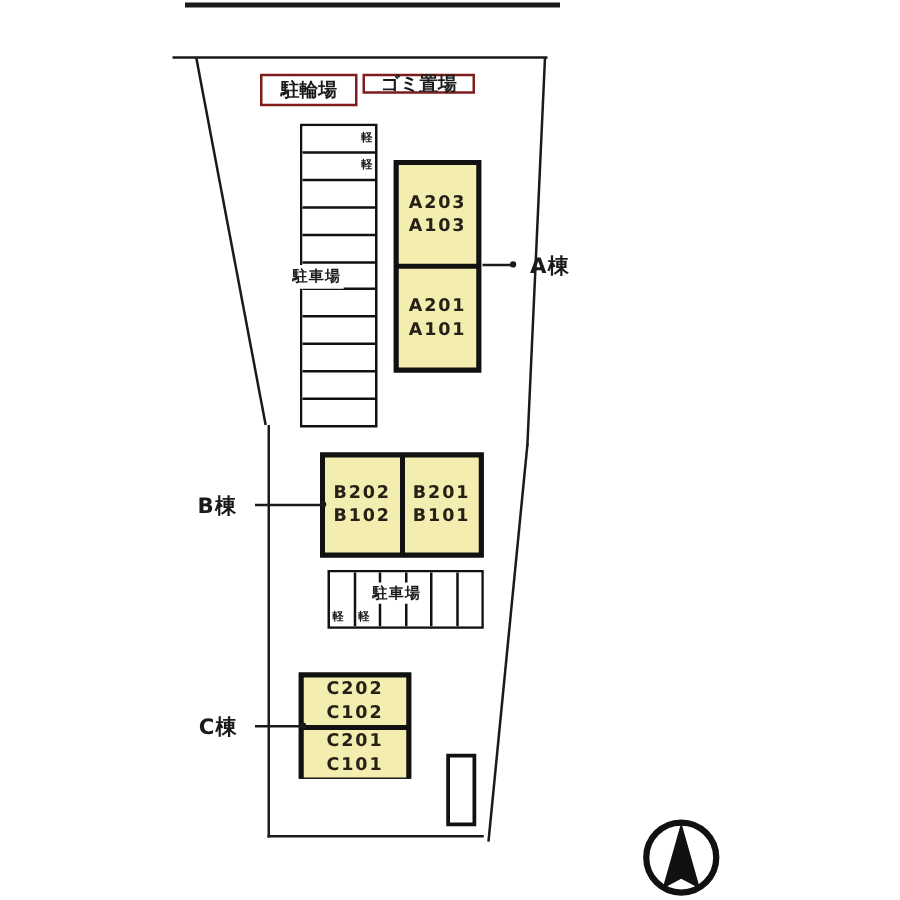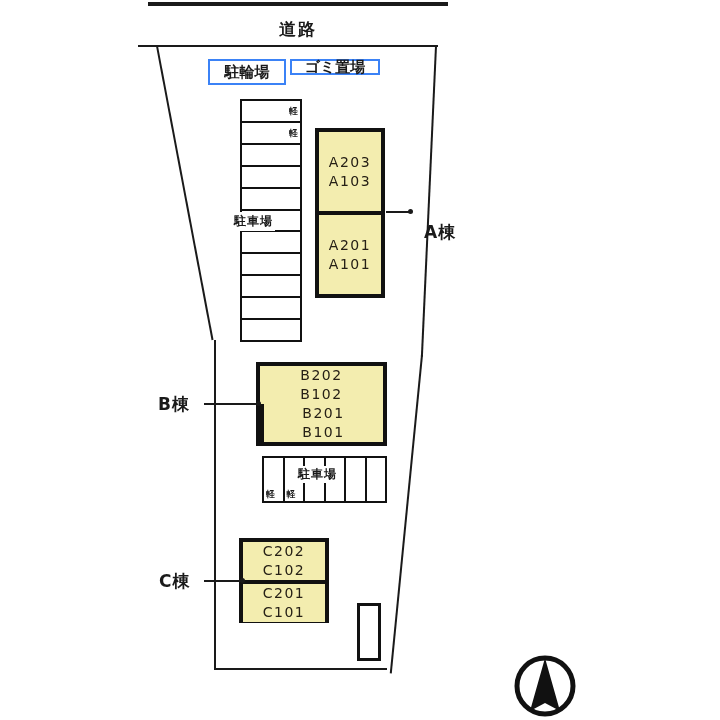--- a/index.html
+++ b/index.html
@@ -45,30 +45,30 @@
 
   
   .bldg {
     position: absolute;
     border: 4px solid #111111;
     background: #111111;
     box-sizing: border-box;
     display: flex;
   }
   .bldg.vert { flex-direction: column; }
-  .bldg.horiz { flex-direction: column; }
+  .bldg.horiz { flex-direction: row; }
   .unit {
     background: #f3edaf;
     color: #262016;
     display: flex;
     flex-direction: column;
     align-items: center;
     justify-content: center;
     font-size: 14px;
-    font-weight: 400;
+    font-weight: 700;
     letter-spacing: 1.5px;
     line-height: 1.35;
     flex: 1 1 0;
     box-sizing: border-box;
   }
   .bldg.vert > .unit + .unit { margin-top: 4px; }
   .bldg.horiz > .unit + .unit { margin-left: 4px; }
   .unit-line { white-space: nowrap; }
 
   
@@ -126,21 +126,21 @@
     font-weight: 700;
     color: #1a1a1a;
     letter-spacing: 1px;
     white-space: nowrap;
     background: #ffffff;
   }
 
   
   .facility {
     position: absolute;
-    border: 2px solid #3b82f6;
+    border: 2px solid #7f1d1d;
     background: #ffffff;
     box-sizing: border-box;
     display: flex;
     align-items: center;
     justify-content: center;
     font-size: 15px;
     font-weight: 700;
     color: #1a1a1a;
     letter-spacing: 0px;
     white-space: nowrap;
@@ -156,21 +156,20 @@
 
   
   .compass { position: absolute; }
 </style>
 </head>
 <body>
 
 <div id="plan">
 
   <div class="abs road-line" style="left:148px; top:2px; width:300px; height:4px;"></div>
-  <div class="abs road-label" style="left:228px; top:18px; width:140px;">道路</div>
 
   <div class="abs site-edge" style="left:138px; top:45px; width:300px; height:2px;"></div>
 
   <div class="site-edge-slant" style="left:158px; top:46px; width:299px; height:2px; transform: rotate(79.3deg);"></div>
 
   <div class="abs site-edge" style="left:214px; top:340px; width:2px; height:330px;"></div>
 
   <div class="site-edge-slant" style="left:437px; top:46px; width:311px; height:2px; transform: rotate(92.6deg);"></div>
 
   <div class="site-edge-slant" style="left:423px; top:355px; width:320px; height:2px; transform: rotate(95.6deg);"></div>
@@ -209,21 +208,21 @@
       <span class="unit-line">A103</span>
     </div>
     <div class="unit">
       <span class="unit-line">A201</span>
       <span class="unit-line">A101</span>
     </div>
   </div>
 
   <div class="leader" style="left:386px; top:211px; width:24px;"></div>
   <div class="leader-dot" style="left:408px; top:209px;"></div>
-  <div class="bldg-label" style="left:424px; top:201px;margin-top:20px;">A棟</div>
+  <div class="bldg-label" style="left:424px; top:201px;">A棟</div>
 
   <div class="bldg horiz" style="left:256px; top:362px; width:131px; height:84px;">
     <div class="unit">
       <span class="unit-line">B202</span>
       <span class="unit-line">B102</span>
     </div>
     <div class="unit">
       <span class="unit-line">B201</span>
       <span class="unit-line">B101</span>
     </div>

